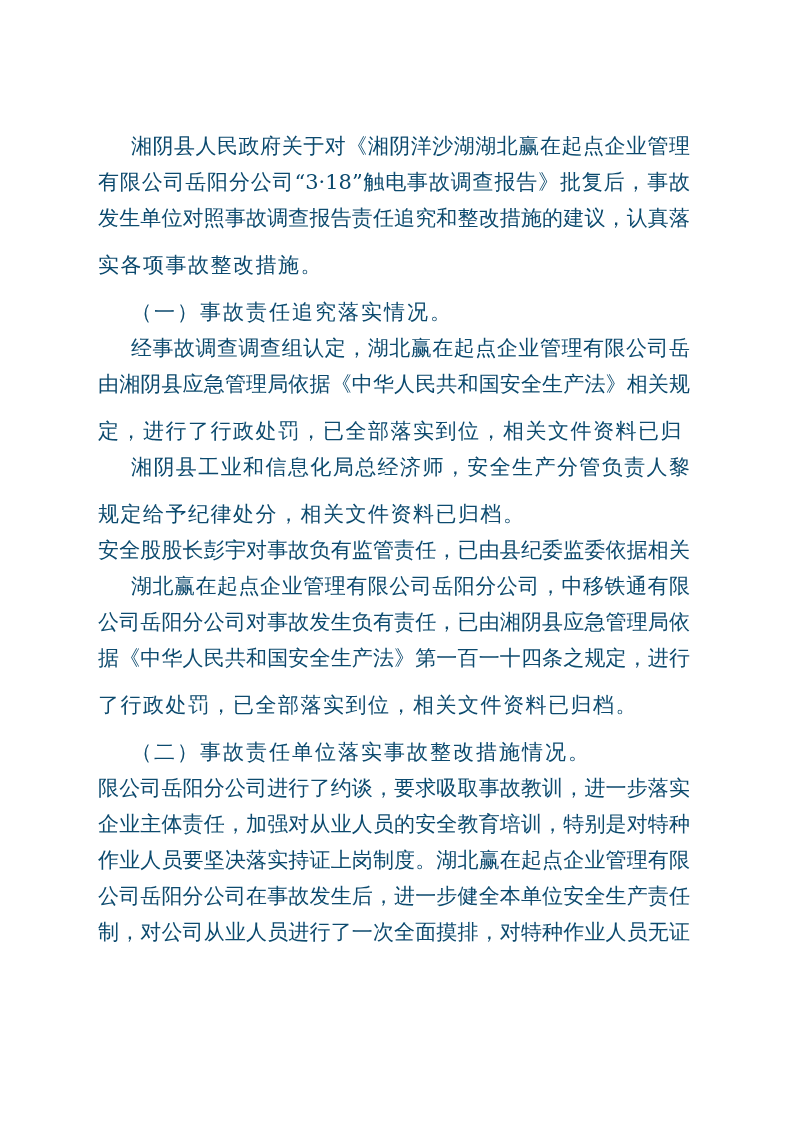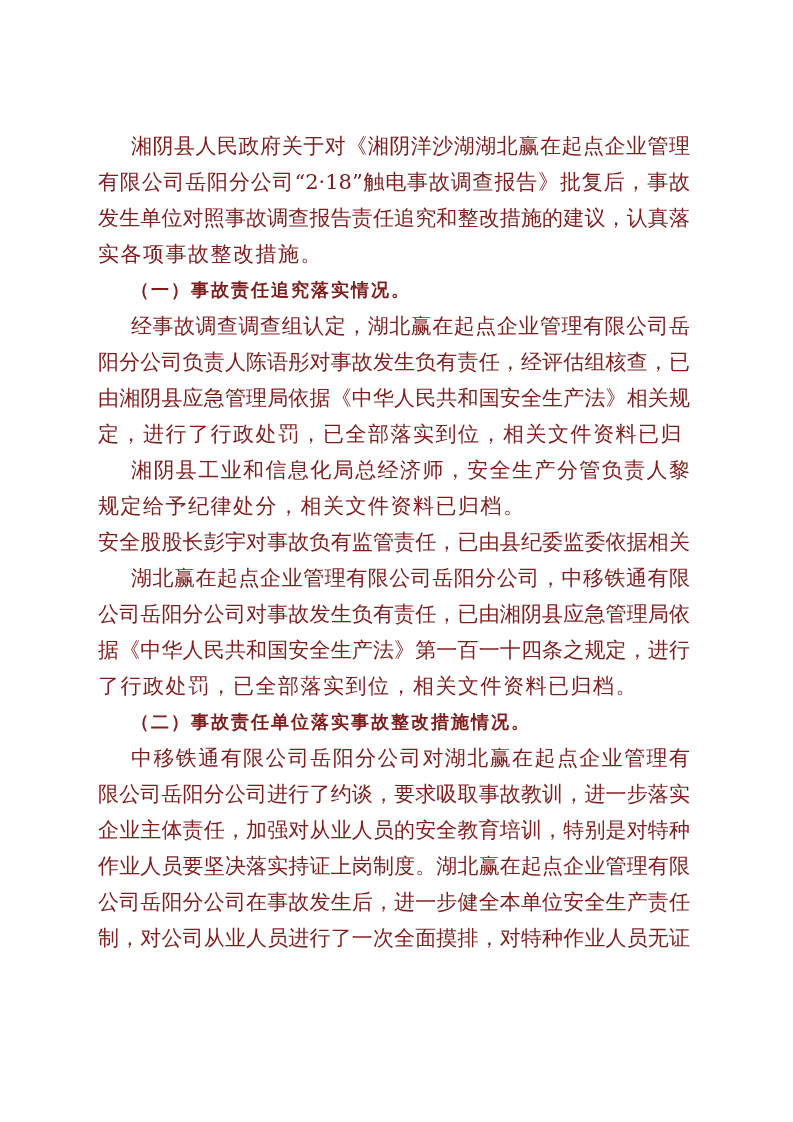--- a/index.html
+++ b/index.html
@@ -26,64 +26,63 @@
     height: 36px;
     text-align: justify;
     text-align-last: justify;
     overflow: hidden;
   }
   .line.indent { padding-left: 33px; }
   .line.nj {
     text-align: left;
     text-align-last: left;
     letter-spacing: 1.5px;
+    margin-top: 11px;
   }
   .block.heading .line {
     font-family: "DejaVu Sans", "Liberation Sans", sans-serif;
-    font-weight: bold;
-    font-size: 18px;
+    font-weight: normal;
+    font-size: 21px;
     letter-spacing: 2px;
   }
 </style>
 </head>
 <body>
 
 <div class="page" style="background: rgb(255, 255, 255);">
-  <div class="content" style="color: #7f1d1d;">
+  <div class="content" style="color: #0c4a6e;">
       <div class="block paragraph">
         <div class="line indent">湘阴县人民政府关于对《湘阴洋沙湖湖北赢在起点企业管理</div>
-        <div class="line">有限公司岳阳分公司“2·18”触电事故调查报告》批复后，事故</div>
+        <div class="line">有限公司岳阳分公司“3·18”触电事故调查报告》批复后，事故</div>
         <div class="line">发生单位对照事故调查报告责任追究和整改措施的建议，认真落</div>
         <div class="line nj">实各项事故整改措施。</div>
       </div>
       <div class="block heading">
         <div class="line indent nj">（一）事故责任追究落实情况。</div>
       </div>
       <div class="block paragraph">
         <div class="line indent">经事故调查调查组认定，湖北赢在起点企业管理有限公司岳</div>
-        <div class="line">阳分公司负责人陈语彤对事故发生负有责任，经评估组核查，已</div>
         <div class="line">由湘阴县应急管理局依据《中华人民共和国安全生产法》相关规</div>
         <div class="line nj">定，进行了行政处罚，已全部落实到位，相关文件资料已归档。</div>
       </div>
       <div class="block paragraph">
         <div class="line indent">湘阴县工业和信息化局总经济师，安全生产分管负责人黎鑫，</div>
         <div class="line nj">规定给予纪律处分，相关文件资料已归档。</div>
         <div class="line">安全股股长彭宇对事故负有监管责任，已由县纪委监委依据相关</div>
       </div>
       <div class="block paragraph">
         <div class="line indent">湖北赢在起点企业管理有限公司岳阳分公司，中移铁通有限</div>
         <div class="line">公司岳阳分公司对事故发生负有责任，已由湘阴县应急管理局依</div>
         <div class="line">据《中华人民共和国安全生产法》第一百一十四条之规定，进行</div>
         <div class="line nj">了行政处罚，已全部落实到位，相关文件资料已归档。</div>
       </div>
       <div class="block heading">
         <div class="line indent nj">（二）事故责任单位落实事故整改措施情况。</div>
       </div>
       <div class="block paragraph">
-        <div class="line indent">中移铁通有限公司岳阳分公司对湖北赢在起点企业管理有</div>
         <div class="line">限公司岳阳分公司进行了约谈，要求吸取事故教训，进一步落实</div>
         <div class="line">企业主体责任，加强对从业人员的安全教育培训，特别是对特种</div>
         <div class="line">作业人员要坚决落实持证上岗制度。湖北赢在起点企业管理有限</div>
         <div class="line">公司岳阳分公司在事故发生后，进一步健全本单位安全生产责任</div>
         <div class="line">制，对公司从业人员进行了一次全面摸排，对特种作业人员无证</div>
       </div>
     </div>
 </div>
 
 </body></html>

